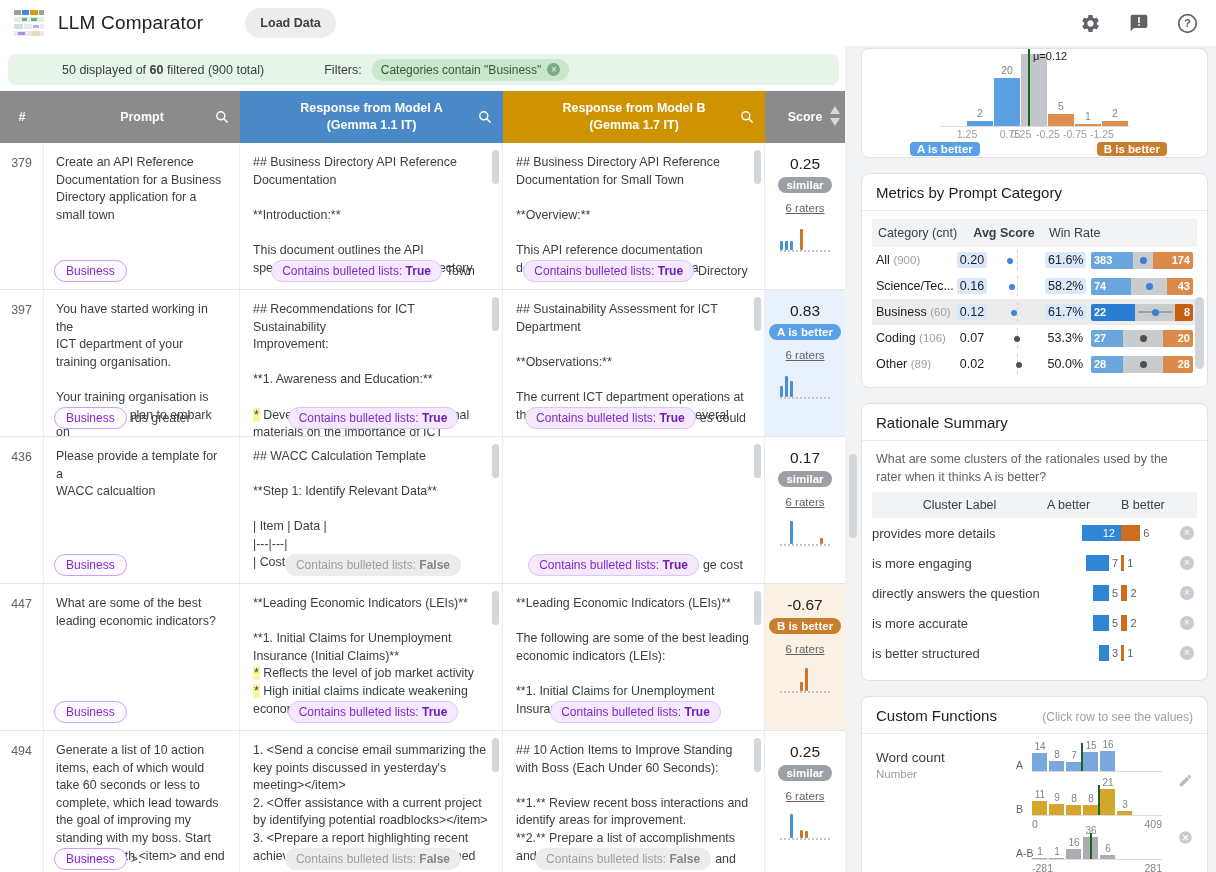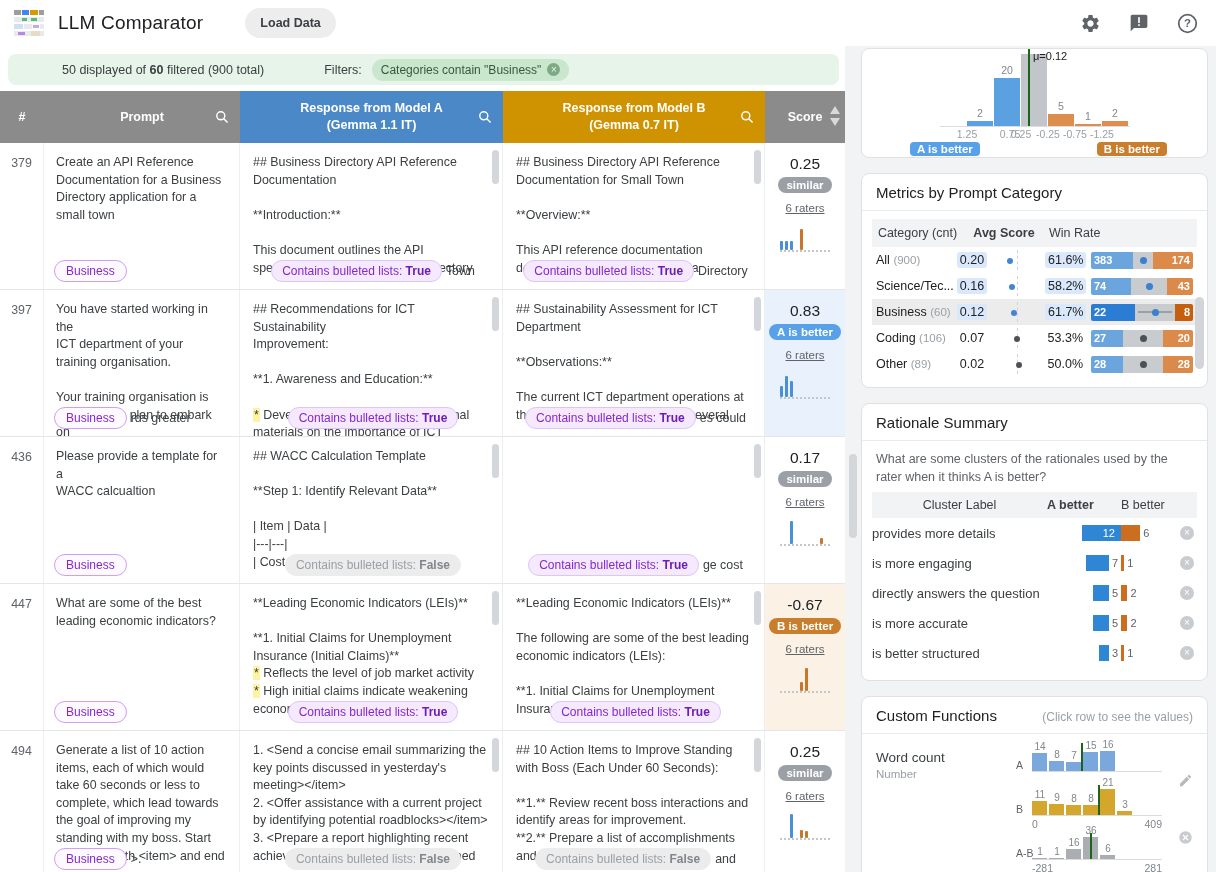--- a/index.html
+++ b/index.html
@@ -102,21 +102,21 @@
   .seg .cdot{position:absolute;top:50%;left:50%;width:7px;height:7px;margin:-3px 0 0 -3px;border-radius:50%;background:#4d5156;}
   .m-head .mh1{flex:1;text-align:center;}
   .m-head .mh2{width:90px;text-align:center;font-weight:bold;}
   .m-head .mh3{width:144px;text-align:left;}
   .m-thumb{position:absolute;right:3px;top:123px;width:9px;height:72px;background:#d2d5d9;border-radius:5px;cursor:pointer;}
   
   .r-question{font-size:12.5px;color:#5f6368;padding:10px 14px 6px;line-height:1.4;}
   .r-table{padding:0 10px 12px;font-size:13px;}
   .r-head{display:flex;background:#f1f3f4;height:26px;align-items:center;color:#3c4043;font-size:12.5px;}
   .r-head .rh1{flex:1;text-align:center;}
-  .r-head .rh2{width:74px;font-weight:bold;}
+  .r-head .rh2{width:74px;font-weight:normal;}
   .r-head .rh3{width:76px;}
   .r-row{display:flex;align-items:center;height:30px;}
   .r-label{flex:1;color:#3c4043;}
   .r-acol{width:74px;display:flex;align-items:center;}
   .r-bcol{width:56px;display:flex;align-items:center;}
   .rbar{height:16px;}
   .rbar.a{background:#2f86d4;margin-left:auto;}
   .rbar.b{background:#cc6d1f;}
   .rnum{font-size:11px;color:#5f6368;margin:0 3px;}
   .rnum.inside{color:#fff;margin-left:-18px;margin-right:6px;}
@@ -221,21 +221,21 @@
       <div class="th th-a">
         <span>Response from Model A</span>
           <span>(Gemma 1.1 IT)</span>
         <span class="srch"><svg width="16" height="16" viewBox="0 0 20 20">
               <circle cx="8.5" cy="8.5" r="5" fill="none" stroke="#fff" stroke-width="1.8"></circle>
               <line x1="12.5" y1="12.5" x2="17" y2="17" stroke="#fff" stroke-width="1.8"></line>
             </svg></span>
       </div>
       <div class="th th-b">
         <span>Response from Model B</span>
-          <span>(Gemma 0.7 IT)</span>
+          <span>(Gemma 1.7 IT)</span>
         <span class="srch"><svg width="16" height="16" viewBox="0 0 20 20">
               <circle cx="8.5" cy="8.5" r="5" fill="none" stroke="#fff" stroke-width="1.8"></circle>
               <line x1="12.5" y1="12.5" x2="17" y2="17" stroke="#fff" stroke-width="1.8"></line>
             </svg></span>
       </div>
       <div class="th th-score">
         <span>Score</span>
         <span class="sorts">
             <span class="tri-up"></span>
             <span class="tri-dn"></span>

